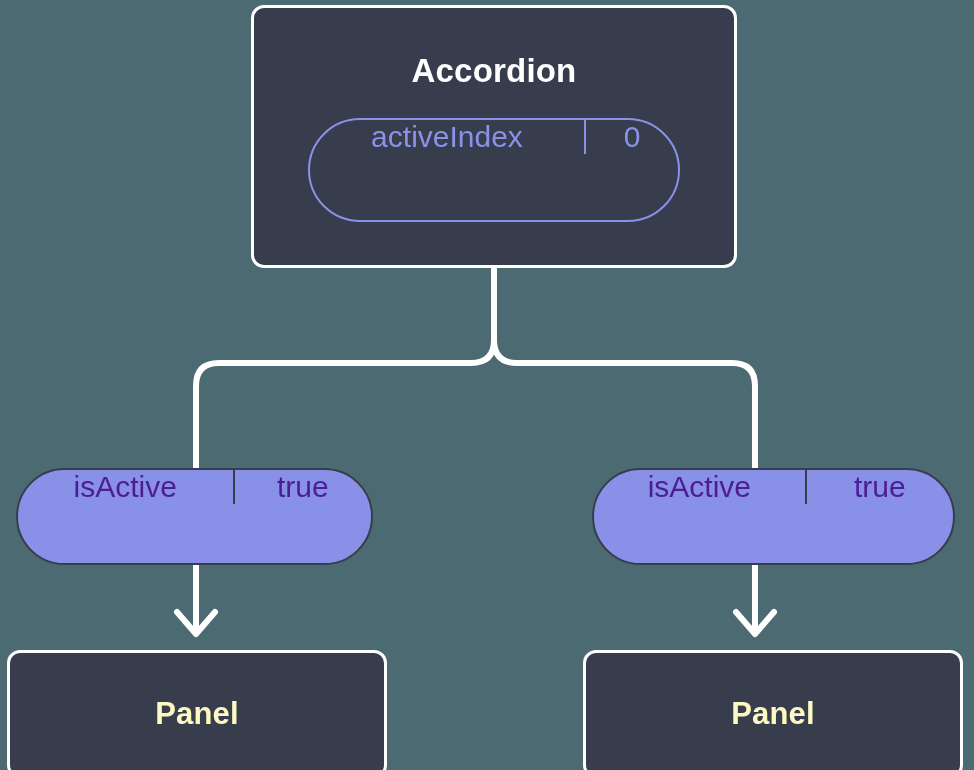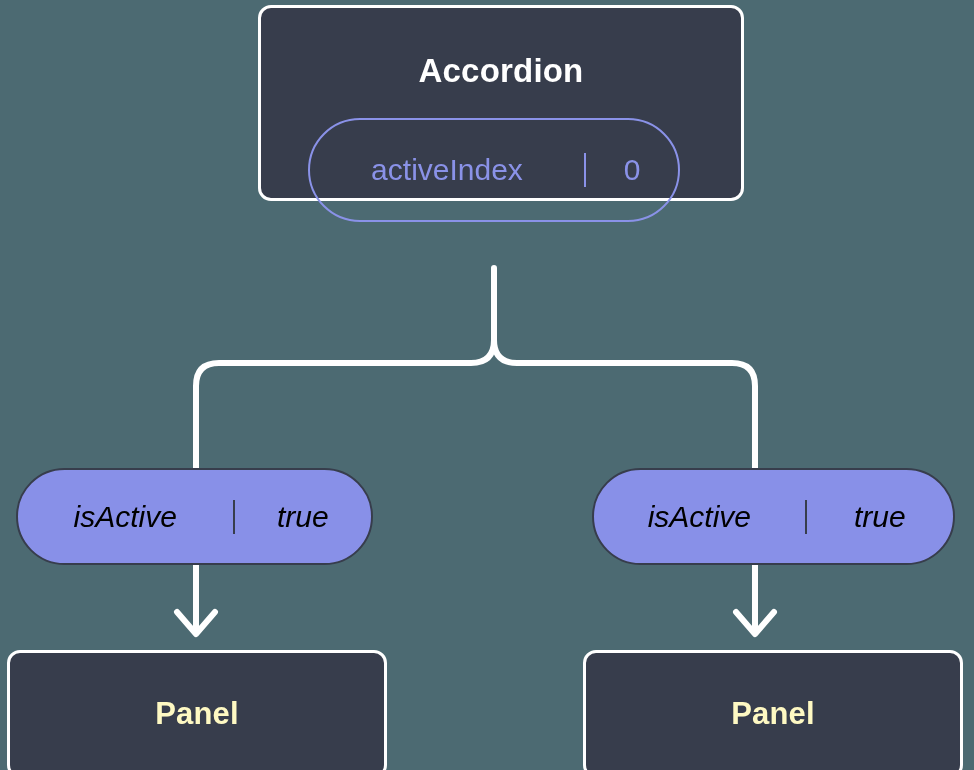--- a/index.html
+++ b/index.html
@@ -35,41 +35,41 @@
     background: #373d4c;
     border: 3px solid #ffffff;
     border-radius: 13px;
     display: flex;
     flex-direction: column;
     align-items: center;
   }
 
   
   #accordion-box {
-    left: 258px;
+    left: 251px;
     top: 5px;
     width: 486px;
-    height: 196px;
+    height: 263px;
     justify-content: flex-start;
   }
   #accordion-title {
     color: #ffffff;
     font-size: 33px;
     font-weight: 700;
     letter-spacing: 0.2px;
     margin-top: 46px;
     line-height: 1;
   }
 
   
   .pill {
     position: absolute;
     box-sizing: border-box;
     display: flex;
-    align-items: center;
+    align-items: flex-start;
     border-radius: 999px;
     overflow: hidden;
   }
   .pill .pill-key,
   .pill .pill-val {
     display: flex;
     align-items: center;
     justify-content: center;
     box-sizing: border-box;
     white-space: nowrap;
@@ -90,24 +90,23 @@
     border-left: 2px solid #8a92e8;
   }
 
   
   .pill.filled {
     background: #8890e8;
     border: 2px solid #373d4c;
   }
   .pill.filled .pill-key,
   .pill.filled .pill-val {
-    color: #000000;
+    color: #4c1d95;
     font-size: 30px;
     font-weight: 400;
-    font-style: italic;
   }
   .pill.filled .pill-val {
     border-left: 2px solid #373d4c;
   }
 
   
   #pill-active-index {
     left: 308px;
     top: 118px;
     width: 372px;

